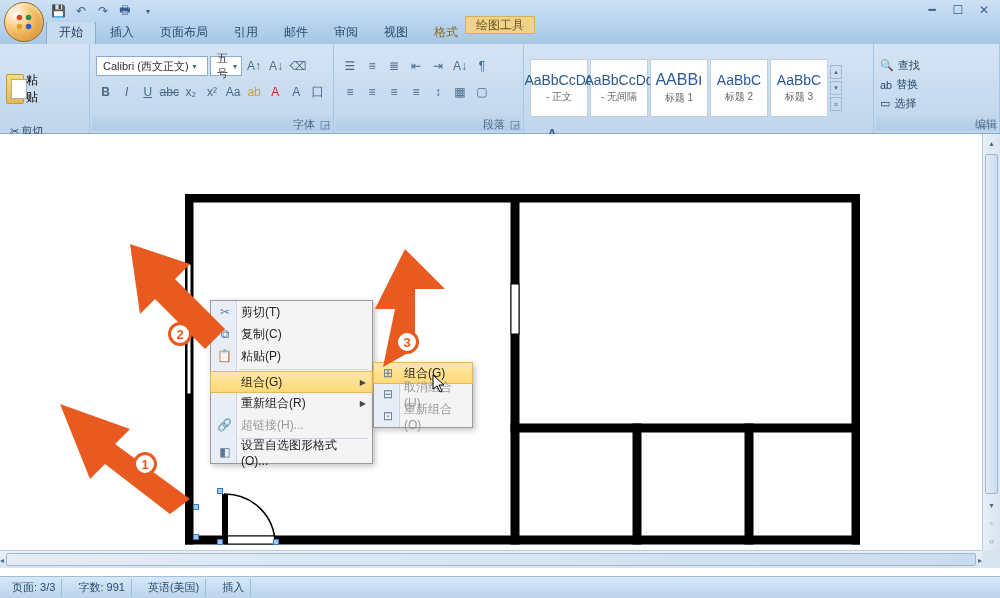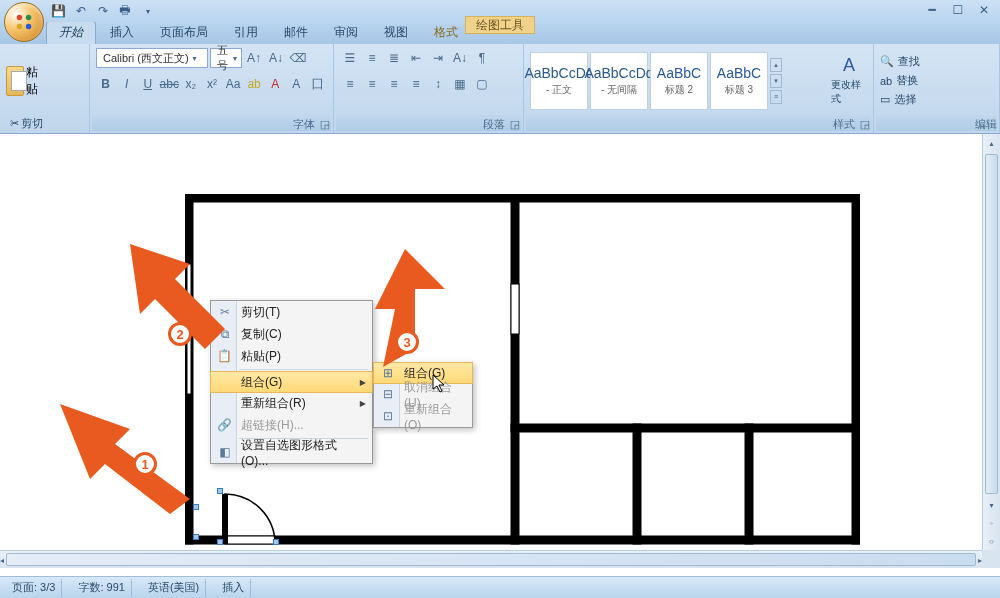--- a/index.html
+++ b/index.html
@@ -12,29 +12,29 @@
 .qat { margin-left: 50px; display: flex; gap: 4px; align-items: center; }
 .qat-btn { width: 18px; height: 18px; display: flex; align-items: center; justify-content: center; color: #3a5f8a; }
 .title-center { position: absolute; left: 50%; transform: translateX(-50%); display: flex; align-items: center; gap: 8px; margin-top: 28px; }
 .drawing-tools-tab { background: #f0d28a; border: 1px solid #d4b15a; padding: 0 10px; height: 18px; line-height: 16px; color: #6a5520; }
 .win-controls { position: absolute; right: 4px; top: 2px; display: flex; gap: 2px; }
 .win-btn { width: 24px; height: 16px; display: flex; align-items: center; justify-content: center; color: #3a5f8a; }
 
 
 .ribbon-tabs { height: 22px; background: linear-gradient(#b8d4ef,#a8c7e5); display: flex; align-items: flex-end; padding-left: 46px; gap: 2px; }
 .ribbon-tab { padding: 2px 12px 3px; color: #2a4a6a; cursor: default; }
-.ribbon-tab.active { background: #c8dcf0; border: 1px solid #8aabd1; border-bottom: none; border-radius: 3px 3px 0 0; color: #1a3a5a; font-style: italic; }
+.ribbon-tab.active { background: #c8dcf0; border: 1px solid #8aabd1; border-bottom: none; border-radius: 3px 3px 0 0; color: #1a3a5a; }
 .ribbon-tab.format { color: #8a6a20; }
 
 
 .ribbon { height: 90px; background: linear-gradient(#d4e4f4,#c0d6ec); border-bottom: 1px solid #8aabd1; display: flex; }
 .group { border-right: 1px solid #a8c7e5; display: flex; flex-direction: column; padding: 2px; position: relative; }
 .group-label { text-align: center; font-size: 11px; color: #4a6a8a; padding: 2px 0 0; background: linear-gradient(#c0d6ec,#b0cce6); height: 16px; display: flex; align-items: center; justify-content: flex-end; gap: 4px; }
 .group-label .dialog-launcher { width: 12px; height: 12px; color: #4a6a8a; }
-.group-body { flex: 1; display: flex; align-items: center; padding: 2px 4px; gap: 2px; flex-wrap: wrap; }
+.group-body { flex: 1; display: flex; align-items: center; padding: 2px 4px; gap: 2px; flex-wrap: wrap; margin-top: 8px; }
 
 
 .g-clipboard { width: 90px; }
 .paste-big { width: 36px; height: 66px; display: flex; flex-direction: row; align-items: center; justify-content: center; gap: 2px; }
 .paste-icon { width: 26px; height: 30px; background: linear-gradient(#f7d98a,#e5b85a); border: 1px solid #c99a3a; border-radius: 2px; position: relative; }
 .paste-icon::before { content: ''; position: absolute; left: 4px; top: 4px; width: 14px; height: 18px; background: #fff; border: 1px solid #aaa; }
 .clip-small { display: flex; flex-direction: column; gap: 2px; margin-left: 4px; }
 .clip-item { display: flex; align-items: center; gap: 2px; color: #2a4a6a; font-size: 11px; }
 
 
@@ -243,20 +243,24 @@
       <div class="style-gallery">
         <div class="style-item">
             <span class="style-prev">AaBbCcDd</span>
             <span>- 正文</span>
           </div>
         <div class="style-item">
             <span class="style-prev">AaBbCcDd</span>
             <span>- 无间隔</span>
           </div>
         <div class="style-item">
+            <span class="style-prev" style="color:#2a5a9a;font-size:16px">AABBı</span>
+            <span>标题 1</span>
+          </div>
+        <div class="style-item">
             <span class="style-prev" style="color:#2a5a9a">AaBbC</span>
             <span>标题 2</span>
           </div>
         <div class="style-item">
             <span class="style-prev" style="color:#2a5a9a">AaBbC</span>
             <span>标题 3</span>
           </div>
         <div class="style-more">
           <div class="style-arrow">▴</div>
           <div class="style-arrow">▾</div>

